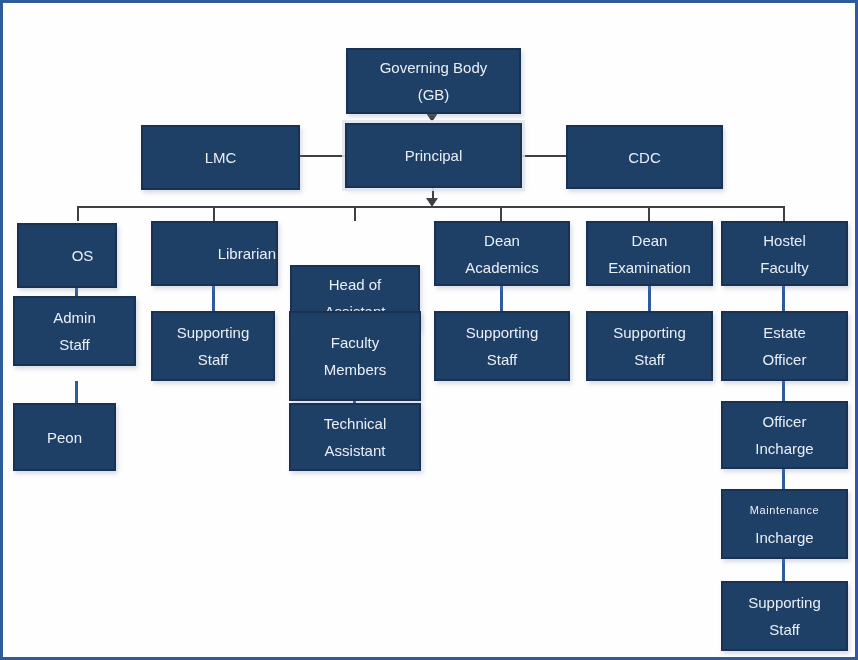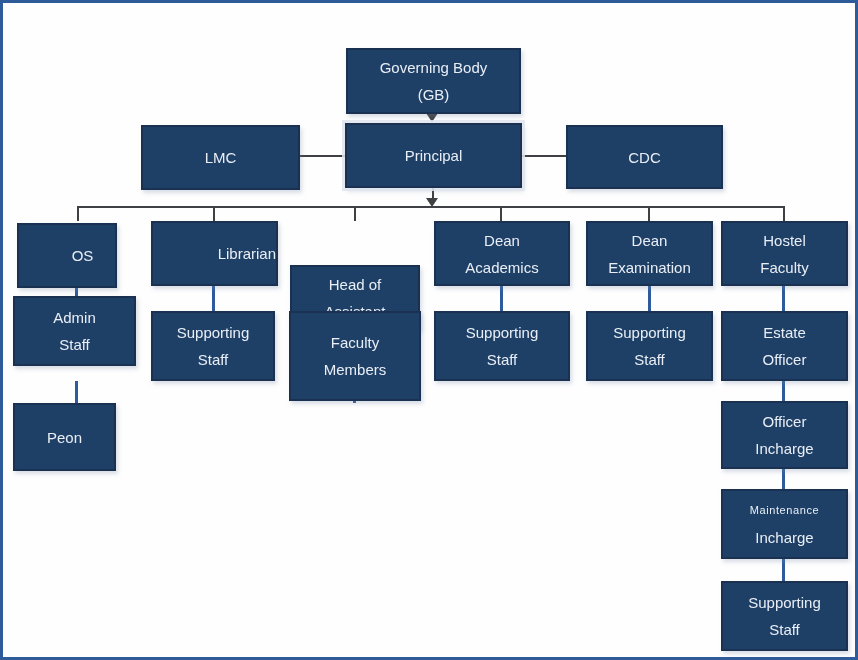--- a/index.html
+++ b/index.html
@@ -133,20 +133,24 @@
     <span class="l">Staff</span>
   </div>
   <div class="node" style="left:718px;top:308px;width:127px;height:70px;">
     <span class="l">Estate</span>
     <span class="l">Officer</span>
   </div>
 
   <div class="node" style="left:10px;top:400px;width:103px;height:68px;">
     <span class="l">Peon</span>
   </div>
+  <div class="node" style="left:286px;top:400px;width:132px;height:68px;">
+    <span class="l">Technical</span>
+    <span class="l">Assistant</span>
+  </div>
   <div class="node" style="left:718px;top:398px;width:127px;height:68px;">
     <span class="l">Officer</span>
     <span class="l">Incharge</span>
   </div>
 
   <div class="node" style="left:718px;top:486px;width:127px;height:70px;">
     <span class="l small">Maintenance</span>
     <span class="l">Incharge</span>
   </div>
   <div class="node" style="left:718px;top:578px;width:127px;height:70px;">

